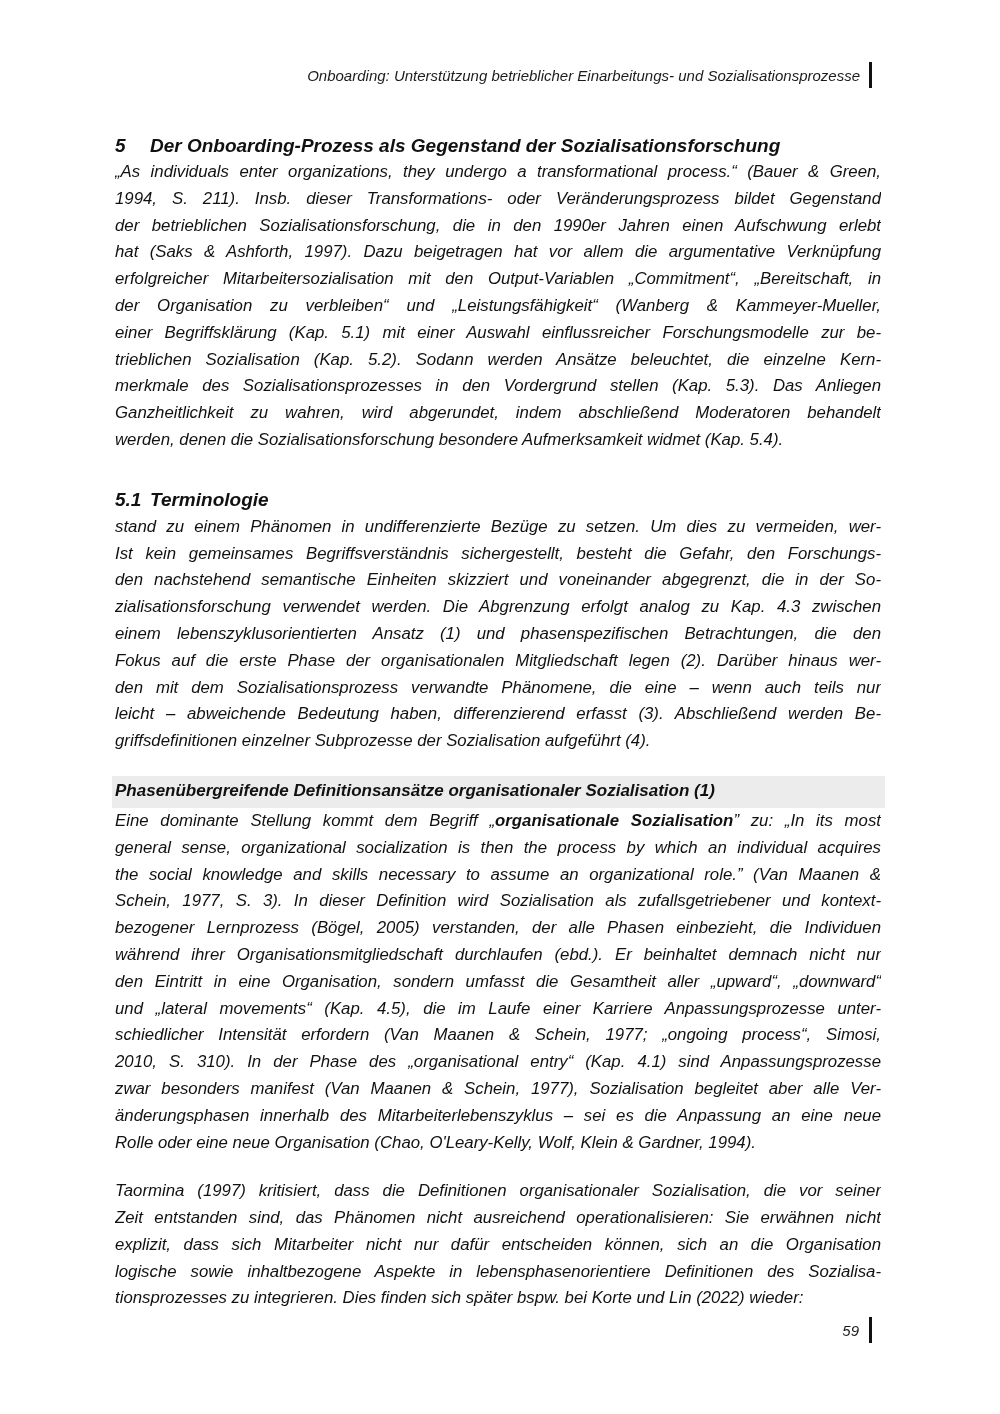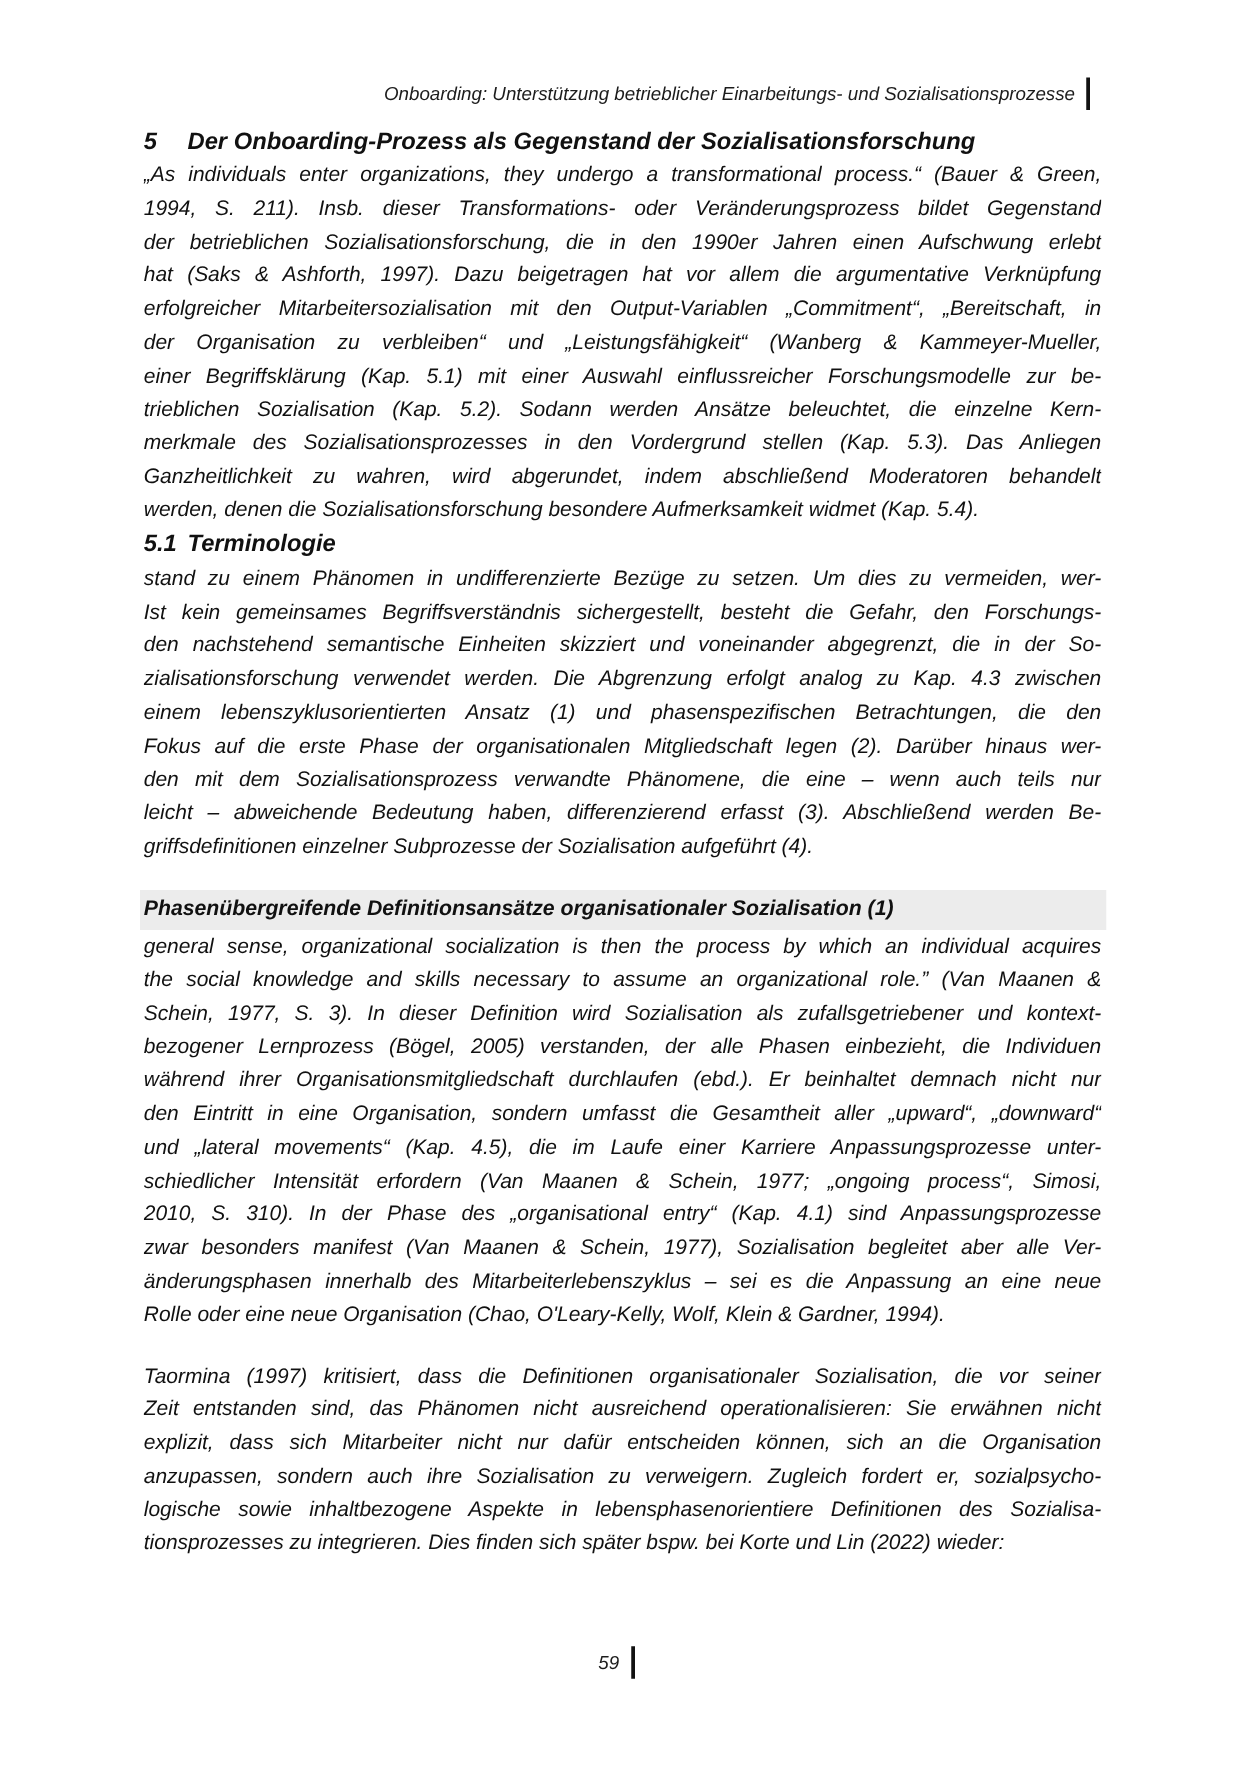--- a/index.html
+++ b/index.html
@@ -36,20 +36,21 @@
     top: 100px;
     left: 115px;
     width: 766px;
   }
   .chapter-heading, .section-heading {
     font-size: 19px;
     font-weight: bold;
     height: 27px;
     line-height: 27px;
     white-space: nowrap;
+    margin-top: 32px;
   }
   .h-num { display: inline-block; min-width: 35px; }
   .section-heading { }
   .para { font-size: 16.8px; }
   .para-terminologie { margin-top: 1px; }
   .para-definitionsansaetze { margin-top: 0; }
   .para-taormina { margin-top: 22px; }
   .line {
     height: 26.8px;
     line-height: 26.8px;
@@ -69,21 +70,21 @@
     white-space: nowrap;
     overflow: hidden;
   }
   .footer-row {
     position: absolute;
     top: 1317px;
     left: 115px;
     width: 757px;
     height: 26px;
     display: flex;
-    justify-content: center;
+    justify-content: flex-end;
     align-items: center;
     gap: 10px;
     font-size: 15px;
     color: #1c1c1c;
   }
 </style>
 </head>
 <body>
 
 <div class="page">
@@ -125,39 +126,39 @@
         <div class="line">einem lebenszyklusorientierten Ansatz (1) und phasenspezifischen Betrachtungen, die den</div>
         <div class="line">Fokus auf die erste Phase der organisationalen Mitgliedschaft legen (2). Darüber hinaus wer-</div>
         <div class="line">den mit dem Sozialisationsprozess verwandte Phänomene, die eine – wenn auch teils nur</div>
         <div class="line">leicht – abweichende Bedeutung haben, differenzierend erfasst (3). Abschließend werden Be-</div>
         <div class="line last">griffsdefinitionen einzelner Subprozesse der Sozialisation aufgeführt (4).</div>
       </div>
 
     <div class="highlight-heading">Phasenübergreifende Definitionsansätze organisationaler Sozialisation (1)</div>
 
     <div class="para para-definitionsansaetze">
+        <div class="line">Eine dominante Stellung kommt dem Begriff „<b>organisationale Sozialisation</b>” zu: „In its most</div>
         <div class="line">general sense, organizational socialization is then the process by which an individual acquires</div>
         <div class="line">the social knowledge and skills necessary to assume an organizational role.” (Van Maanen &amp;</div>
         <div class="line">Schein, 1977, S. 3). In dieser Definition wird Sozialisation als zufallsgetriebener und kontext-</div>
         <div class="line">bezogener Lernprozess (Bögel, 2005) verstanden, der alle Phasen einbezieht, die Individuen</div>
         <div class="line">während ihrer Organisationsmitgliedschaft durchlaufen (ebd.). Er beinhaltet demnach nicht nur</div>
         <div class="line">den Eintritt in eine Organisation, sondern umfasst die Gesamtheit aller „upward“, „downward“</div>
         <div class="line">und „lateral movements“ (Kap. 4.5), die im Laufe einer Karriere Anpassungsprozesse unter-</div>
         <div class="line">schiedlicher Intensität erfordern (Van Maanen &amp; Schein, 1977; „ongoing process“, Simosi,</div>
         <div class="line">2010, S. 310). In der Phase des „organisational entry“ (Kap. 4.1) sind Anpassungsprozesse</div>
         <div class="line">zwar besonders manifest (Van Maanen &amp; Schein, 1977), Sozialisation begleitet aber alle Ver-</div>
         <div class="line">änderungsphasen innerhalb des Mitarbeiterlebenszyklus – sei es die Anpassung an eine neue</div>
         <div class="line last">Rolle oder eine neue Organisation (Chao, O'Leary-Kelly, Wolf, Klein &amp; Gardner, 1994).</div>
       </div>
 
     <div class="para para-taormina">
         <div class="line">Taormina (1997) kritisiert, dass die Definitionen organisationaler Sozialisation, die vor seiner</div>
         <div class="line">Zeit entstanden sind, das Phänomen nicht ausreichend operationalisieren: Sie erwähnen nicht</div>
         <div class="line">explizit, dass sich Mitarbeiter nicht nur dafür entscheiden können, sich an die Organisation</div>
-        <div class="line">anzupassen, sondern auch ihre Sozialisation zu verweigern. Zugleich fordert er, sozialpsycho-</div>
         <div class="line">logische sowie inhaltbezogene Aspekte in lebensphasenorientiere Definitionen des Sozialisa-</div>
         <div class="line last">tionsprozesses zu integrieren. Dies finden sich später bspw. bei Korte und Lin (2022) wieder:</div>
       </div>
 
   </div>
 
   <div class="footer-row">
     <span>59</span>
     <span class="vbar"></span>
   </div>

